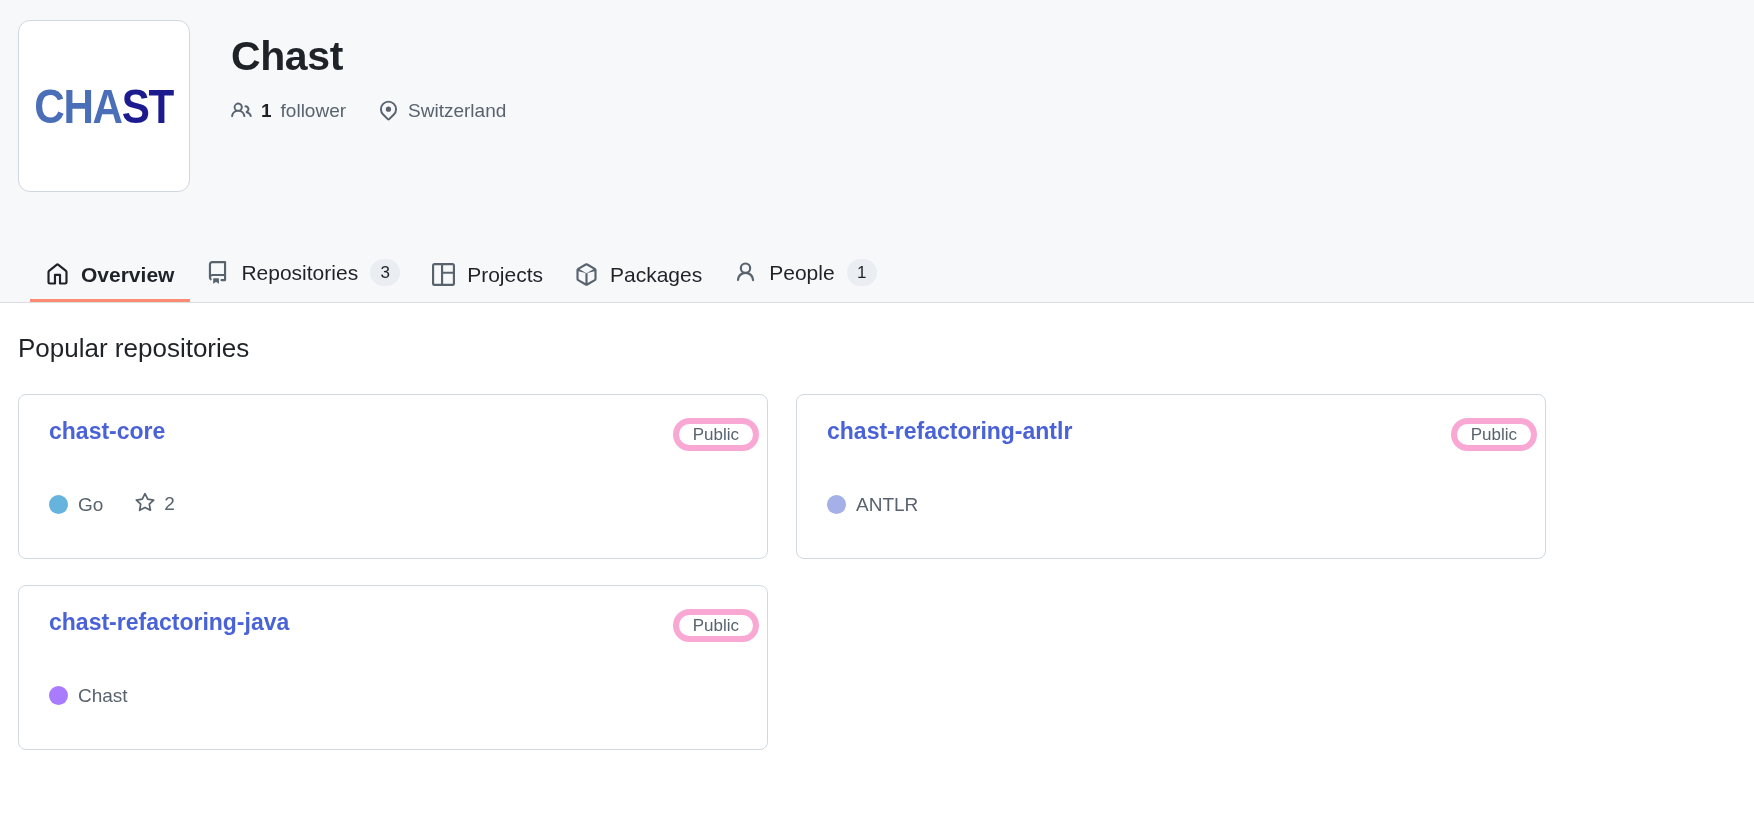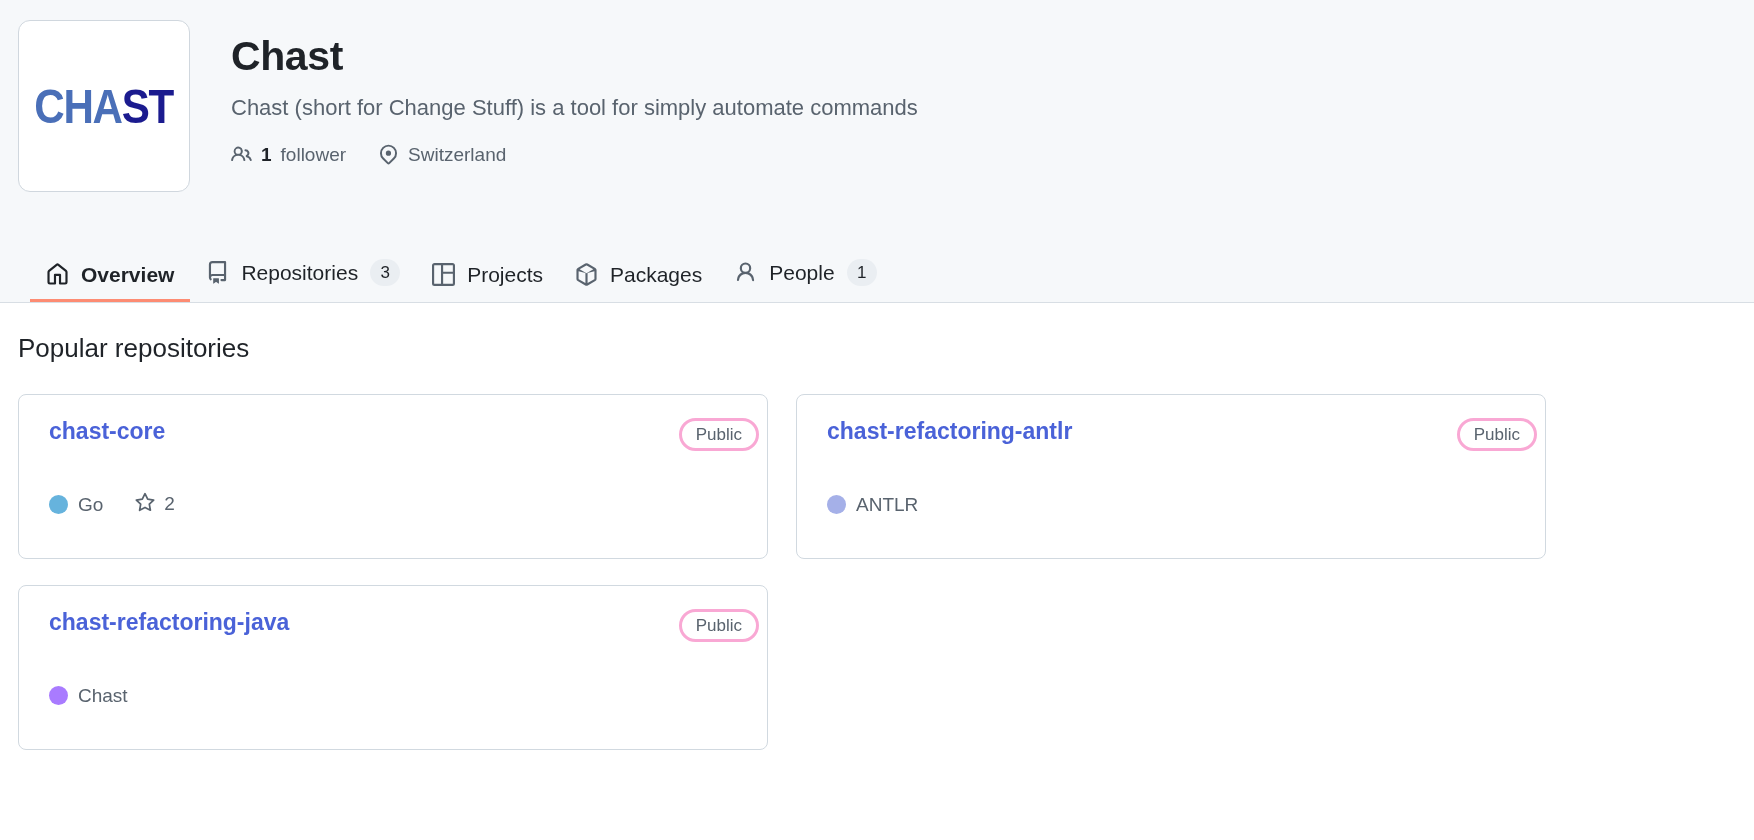--- a/index.html
+++ b/index.html
@@ -186,21 +186,21 @@
     cursor: pointer;
     text-decoration: none;
   }
 
   .repo-visibility {
     display: inline-flex;
     align-items: center;
     justify-content: center;
     height: 33px;
     padding: 0 14px;
-    border: 3px solid #f9a8d4;
+    border: 6px solid #f9a8d4;
     border-radius: 17px;
     font-size: 17px;
     color: #59636e;
     line-height: 1;
     background: transparent;
     flex: 0 0 auto;
   }
 
   .repo-card-bottom {
     position: absolute;
@@ -249,21 +249,20 @@
   <div class="org-header">
 
     <div class="header-inner">
 
       <div class="org-avatar">
         <span class="logo-text"><span class="logo-a">CHA</span><span class="logo-b">ST</span></span>
       </div>
 
       <div class="org-info">
         <h1 class="org-name">Chast</h1>
-        <p class="org-desc">Chast (short for Change Stuff) is a tool for simply automate commands</p>
 
         <div class="org-meta">
 
           <div class="meta-item">
             <span class="icon">
               <svg width="21" height="21" viewBox="0 0 16 16" fill="currentColor" aria-hidden="true">
                 <path d="M2 5.5a3.5 3.5 0 1 1 5.898 2.549 5.508 5.508 0 0 1 3.034 4.084.75.75 0 1 1-1.482.235 4 4 0 0 0-7.9 0 .75.75 0 0 1-1.482-.236A5.507 5.507 0 0 1 3.102 8.05 3.493 3.493 0 0 1 2 5.5ZM11 4a3.001 3.001 0 0 1 2.22 5.018 5.01 5.01 0 0 1 2.56 3.012.749.749 0 0 1-.885.954.752.752 0 0 1-.549-.514 3.507 3.507 0 0 0-2.522-2.372.75.75 0 0 1-.574-.73v-.352a.75.75 0 0 1 .416-.672A1.5 1.5 0 0 0 11 5.5.75.75 0 0 1 11 4Zm-5.5-.5a2 2 0 1 0-.001 3.999A2 2 0 0 0 5.5 3.5Z"></path>
               </svg>
             </span>
             <span class="meta-strong">1</span>

